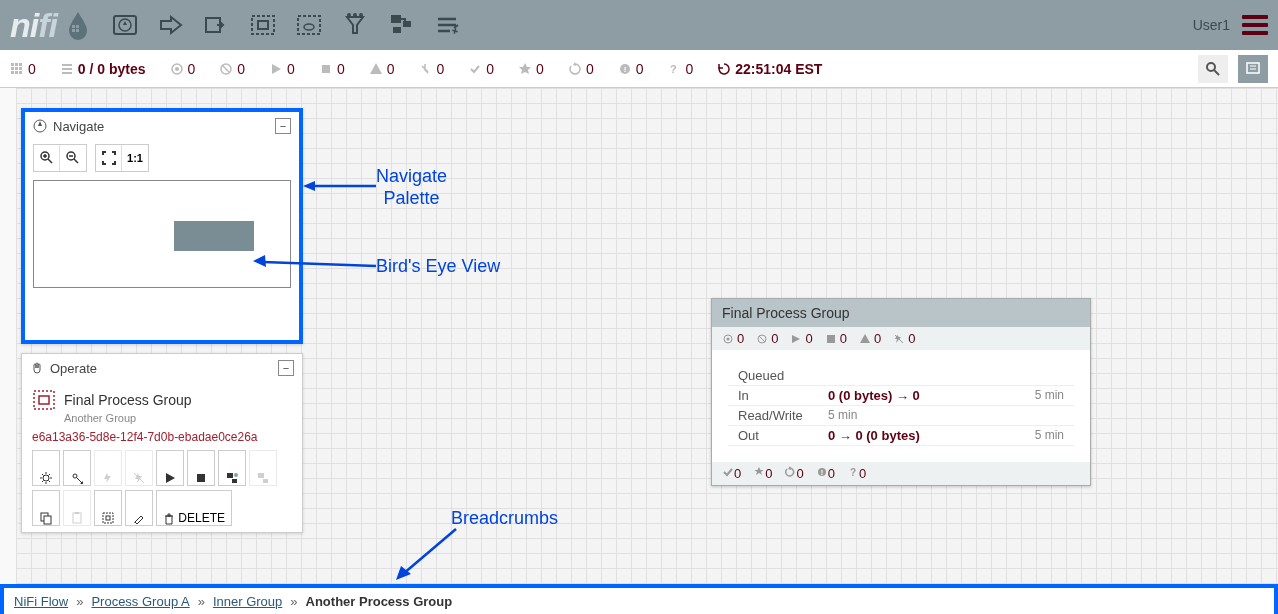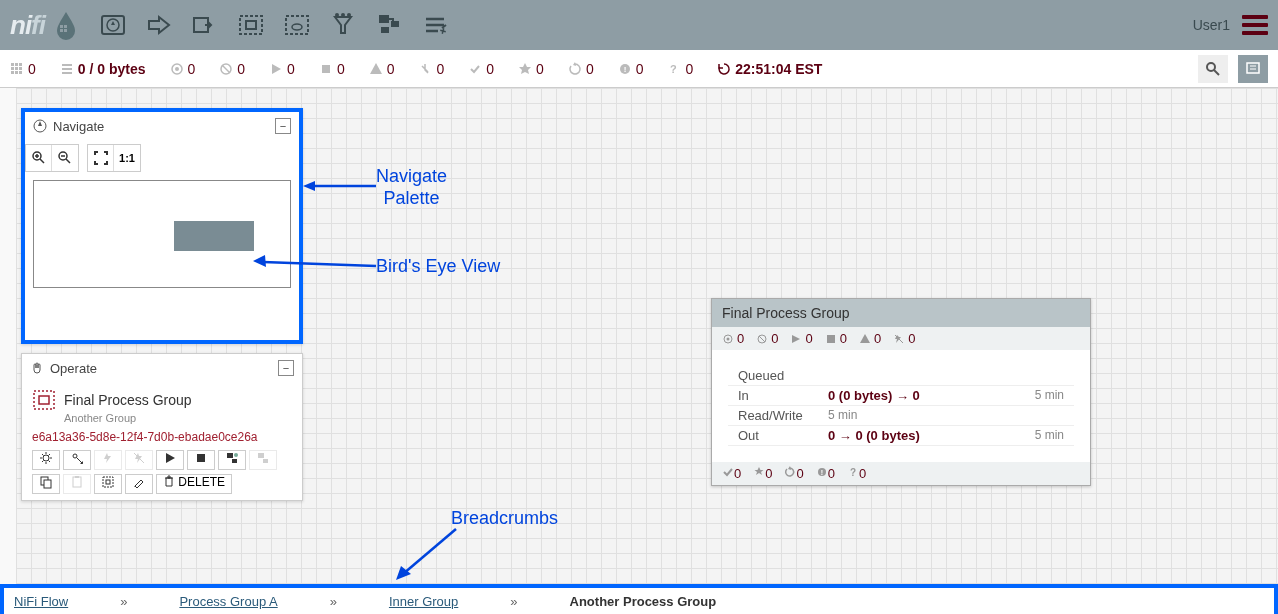--- a/index.html
+++ b/index.html
@@ -1,62 +1,62 @@
 <!DOCTYPE html>
 <html><head>
 <meta charset="utf-8">
 <style>
 * { box-sizing: border-box; margin: 0; padding: 0; font-family: Arial, Helvetica, sans-serif; }
 body { width: 1278px; height: 614px; position: relative; background: #f9f9f9; overflow: hidden; }
 .header { background: #8e9da4; height: 50px; display: flex; align-items: center; padding: 0 10px; }
-.logo { color: #e6ecef; font-size: 26px; font-weight: bold; font-style: italic; margin-right: 8px; letter-spacing: -1px; }
+.logo { color: #e6ecef; font-size: 34px; font-weight: bold; font-style: italic; margin-right: 8px; letter-spacing: -1px; }
 .header-icons { display: flex; gap: 18px; margin-left: 20px; }
 .header-icon { width: 28px; height: 28px; cursor: pointer; display: flex; align-items: center; justify-content: center; }
 .header-right { margin-left: auto; display: flex; align-items: center; gap: 12px; color: #3a4a4f; font-size: 14px; }
 .hamburger { width: 26px; cursor: pointer; }
 .hamburger div { height: 4px; background: #5c0012; margin: 4px 0; border-radius: 1px; }
 .status-bar { background: #fff; height: 38px; border-bottom: 1px solid #ccc; display: flex; align-items: center; padding: 0 10px; font-size: 14px; color: #5c0012; }
 .status-item { display: flex; align-items: center; gap: 4px; margin-right: 24px; }
 .status-item svg { width: 14px; height: 14px; }
 .status-right { margin-left: auto; display: flex; align-items: center; gap: 10px; }
 .status-icon-btn { width: 30px; height: 28px; background: #eee; display: flex; align-items: center; justify-content: center; cursor: pointer; }
 .canvas { position: absolute; top: 88px; left: 0; right: 0; bottom: 30px; background-color: #f4f4f4; background-image: linear-gradient(#e0e0e0 1px, transparent 1px), linear-gradient(90deg, #e0e0e0 1px, transparent 1px); background-size: 15px 15px; margin-left: 16px; }
 .panel { position: absolute; background: #fff; border: 1px solid #ccc; box-shadow: 0 1px 3px rgba(0,0,0,0.15); }
 .navigate-panel { top: 20px; left: 5px; width: 282px; height: 236px; }
 .navigate-panel.highlighted { border: 4px solid #0066ff; }
 .panel-header { display: flex; align-items: center; padding: 6px 8px; font-size: 13px; color: #444; }
 .panel-header svg { margin-right: 6px; }
 .collapse-btn { margin-left: auto; width: 16px; height: 16px; border: 1px solid #888; display: flex; align-items: center; justify-content: center; cursor: pointer; font-size: 11px; }
-.nav-toolbar { display: flex; gap: 2px; padding: 4px 0; }
+.nav-toolbar { display: flex; gap: 2px; padding: 4px 8px; }
 .nav-btn-group { display: flex; border: 1px solid #ccc; }
 .nav-btn { width: 26px; height: 26px; display: flex; align-items: center; justify-content: center; cursor: pointer; border-right: 1px solid #ddd; }
 .nav-btn:last-child { border-right: none; }
 .birdseye { margin: 4px 8px; border: 1px solid #888; height: 108px; background: #fff; position: relative; }
 .birdseye-rect { position: absolute; top: 40px; left: 140px; width: 80px; height: 30px; background: #7a8c94; }
 .operate-panel { top: 265px; left: 5px; width: 282px; }
 .operate-body { padding: 6px 10px; }
 .operate-row { display: flex; align-items: center; gap: 8px; font-size: 14px; }
 .operate-sub { font-size: 11px; color: #888; margin-left: 32px; }
 .operate-id { font-size: 12px; color: #a02030; margin: 6px 0; }
 .op-toolbar { display: flex; flex-wrap: wrap; gap: 3px; margin-top: 4px; }
-.op-btn { border: 1px solid #ccc; min-width: 28px; height: 20px; display: flex; align-items: flex-start; justify-content: center; cursor: pointer; font-size: 12px; background: #fff; }
+.op-btn { border: 1px solid #ccc; min-width: 28px; height: 36px; display: flex; align-items: flex-end; justify-content: center; cursor: pointer; font-size: 12px; background: #fff; }
 .op-btn.disabled { opacity: 0.4; cursor: not-allowed; }
 .op-btn.delete { padding: 0 6px; }
 .process-group { position: absolute; top: 210px; left: 695px; width: 380px; border: 1px solid #aaa; background: #fff; box-shadow: 0 1px 3px rgba(0,0,0,0.2); }
 .pg-header { background: #b9c4c8; padding: 6px 10px; font-size: 14px; color: #333; }
 .pg-status-row { background: #eef1f2; padding: 4px 10px; display: flex; gap: 12px; font-size: 13px; color: #5c0012; align-items: center; }
 .pg-status-row .si { display: flex; align-items: center; gap: 3px; }
 .pg-table { padding: 16px; }
 .pg-row { display: flex; padding: 2px 10px; font-size: 13px; border-bottom: 1px solid #eee; }
 .pg-row .label { width: 90px; color: #555; }
 .pg-row .value { flex: 1; color: #5c0012; }
 .pg-row .time { color: #888; font-size: 12px; }
 .pg-footer { background: #eef1f2; padding: 4px 10px; display: flex; gap: 12px; font-size: 13px; color: #5c0012; }
 .breadcrumb-bar { position: absolute; bottom: 0; left: 0; right: 0; height: 30px; background: #fff; border-top: 1px solid #ccc; display: flex; align-items: center; padding: 0 10px; font-size: 13px; }
-.breadcrumb-bar.highlighted { border: 4px solid #0066ff; border-bottom: none; gap: 44px; }
+.breadcrumb-bar.highlighted { border: 4px solid #0066ff; border-bottom: none; }
 .bc-link { color: #2a5a7a; cursor: pointer; text-decoration: underline; }
 .bc-sep { margin: 0 8px; color: #666; }
 .bc-current { font-weight: bold; color: #333; }
 .annotation { position: absolute; color: #0044dd; font-size: 18px; font-family: Arial; pointer-events: none; }
 .arrow-line { stroke: #0044dd; stroke-width: 2.5; fill: none; }
 .arrow-head { fill: #0044dd; }
 svg.annotation-arrow { position: absolute; pointer-events: none; }
 </style>
 </head>
 <body>

